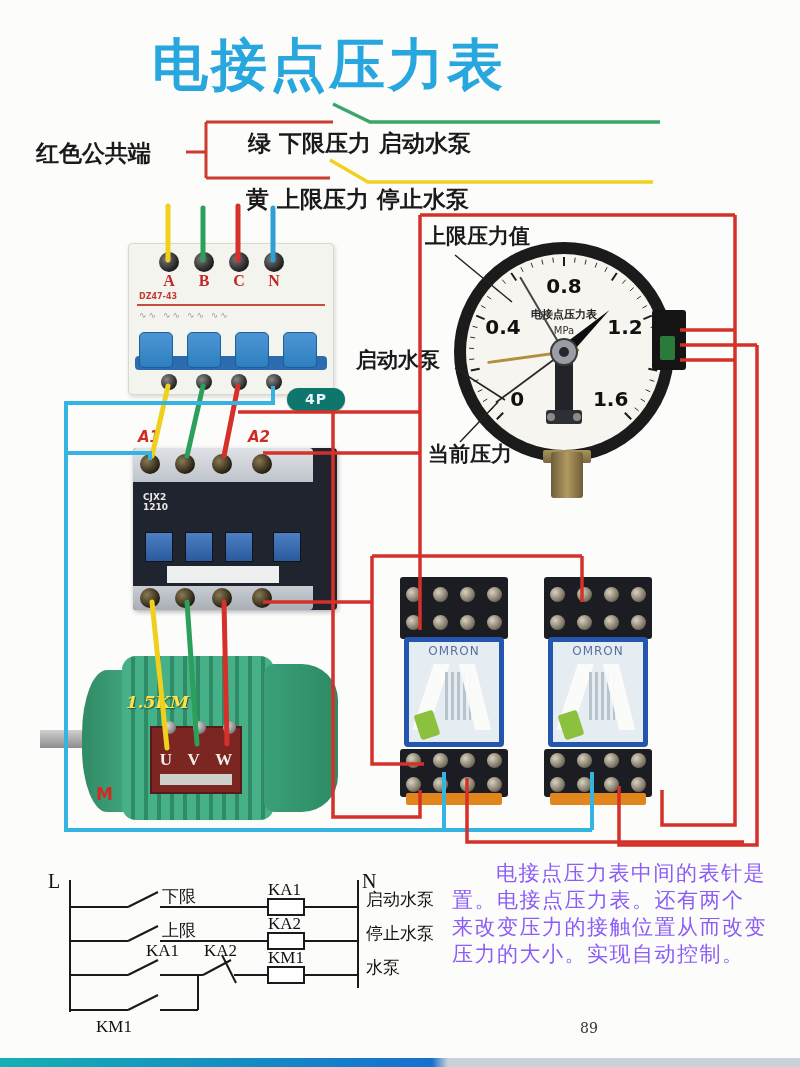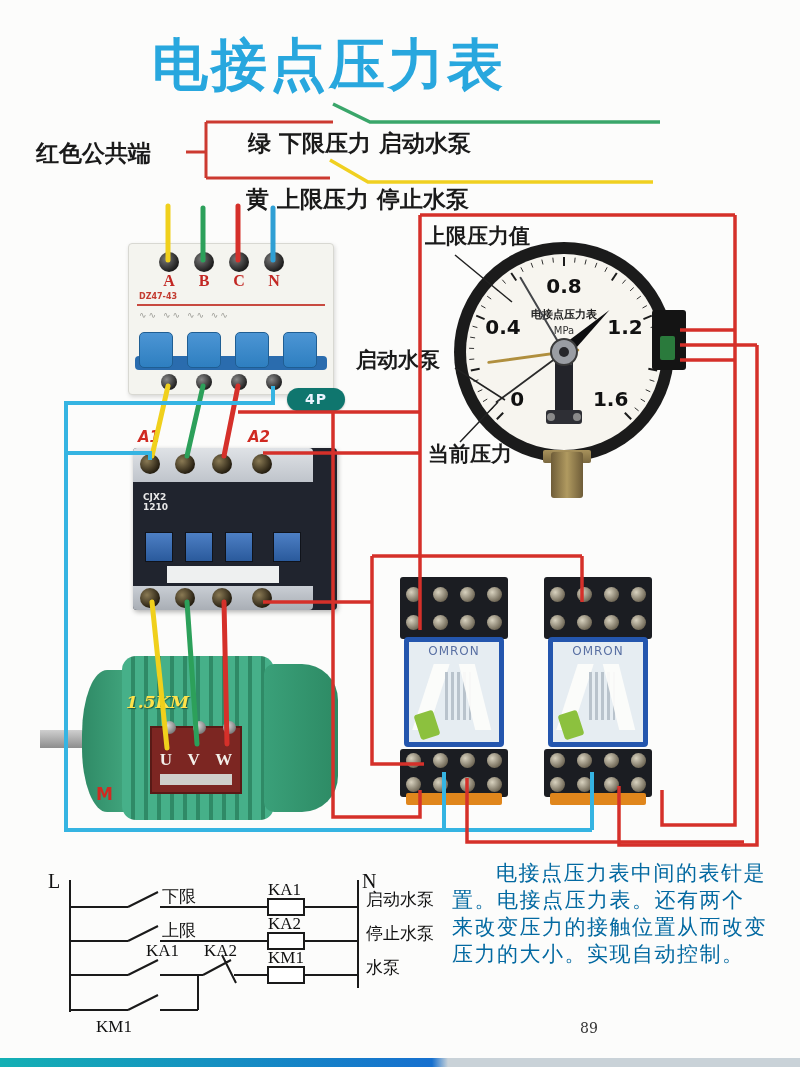--- a/index.html
+++ b/index.html
@@ -61,21 +61,21 @@
   .mt-body{left:44px;top:4px;width:152px;height:164px;border-radius:14px;
            background:repeating-linear-gradient(90deg,#46b089 0 9px,#2f8a66 9px 13px);}
   .mt-end{left:186px;top:12px;width:74px;height:148px;background:linear-gradient(90deg,#3aa079,#2d8a64);border-radius:10px 36px 36px 10px;}
   .mt-box{left:72px;top:74px;width:92px;height:68px;background:#7c2622;border:2px solid #581a16;box-sizing:border-box;}
   .mt-bolt{position:absolute;top:-7px;width:13px;height:13px;border-radius:50%;background:radial-gradient(circle at 35% 35%,#ddd,#777 75%);}
   .mt-uvw{position:absolute;left:0;top:22px;width:100%;display:flex;justify-content:space-around;color:#f3f0ea;font-weight:bold;font-size:17px;font-family:"Liberation Serif",serif;}
   .mt-plate{position:absolute;left:8px;top:46px;width:72px;height:11px;background:#cfcfcb;}
   .mt-power{left:48px;top:40px;font-size:17px;font-weight:bold;font-style:italic;color:#ffe24a;text-shadow:1px 1px 1px #1f5c44;}
   .mt-m{left:18px;top:132px;font-size:17px;font-weight:bold;color:#d02a22;}
   
-  .para{left:452px;top:860px;width:340px;font-size:21px;line-height:27px;letter-spacing:1.5px;color:#0369a1;}
+  .para{left:452px;top:860px;width:340px;font-size:21px;line-height:27px;letter-spacing:1.5px;color:#8b5cf6;}
   .para .indent{text-indent:2.1em;}
   .pagenum{left:580px;top:1020px;font-size:14px;color:#333;}
   .bottombar{left:0;top:1058px;width:800px;height:9px;
              background:linear-gradient(90deg,#14b0b4 0%,#1670cf 54%,#c9d2d8 56%,#c9d2d8 100%);}
   svg.overlay{position:absolute;left:0;top:0;pointer-events:none;}
 </style>
 </head>
 <body>
 
 <div class="abs title">电接点压力表</div>

